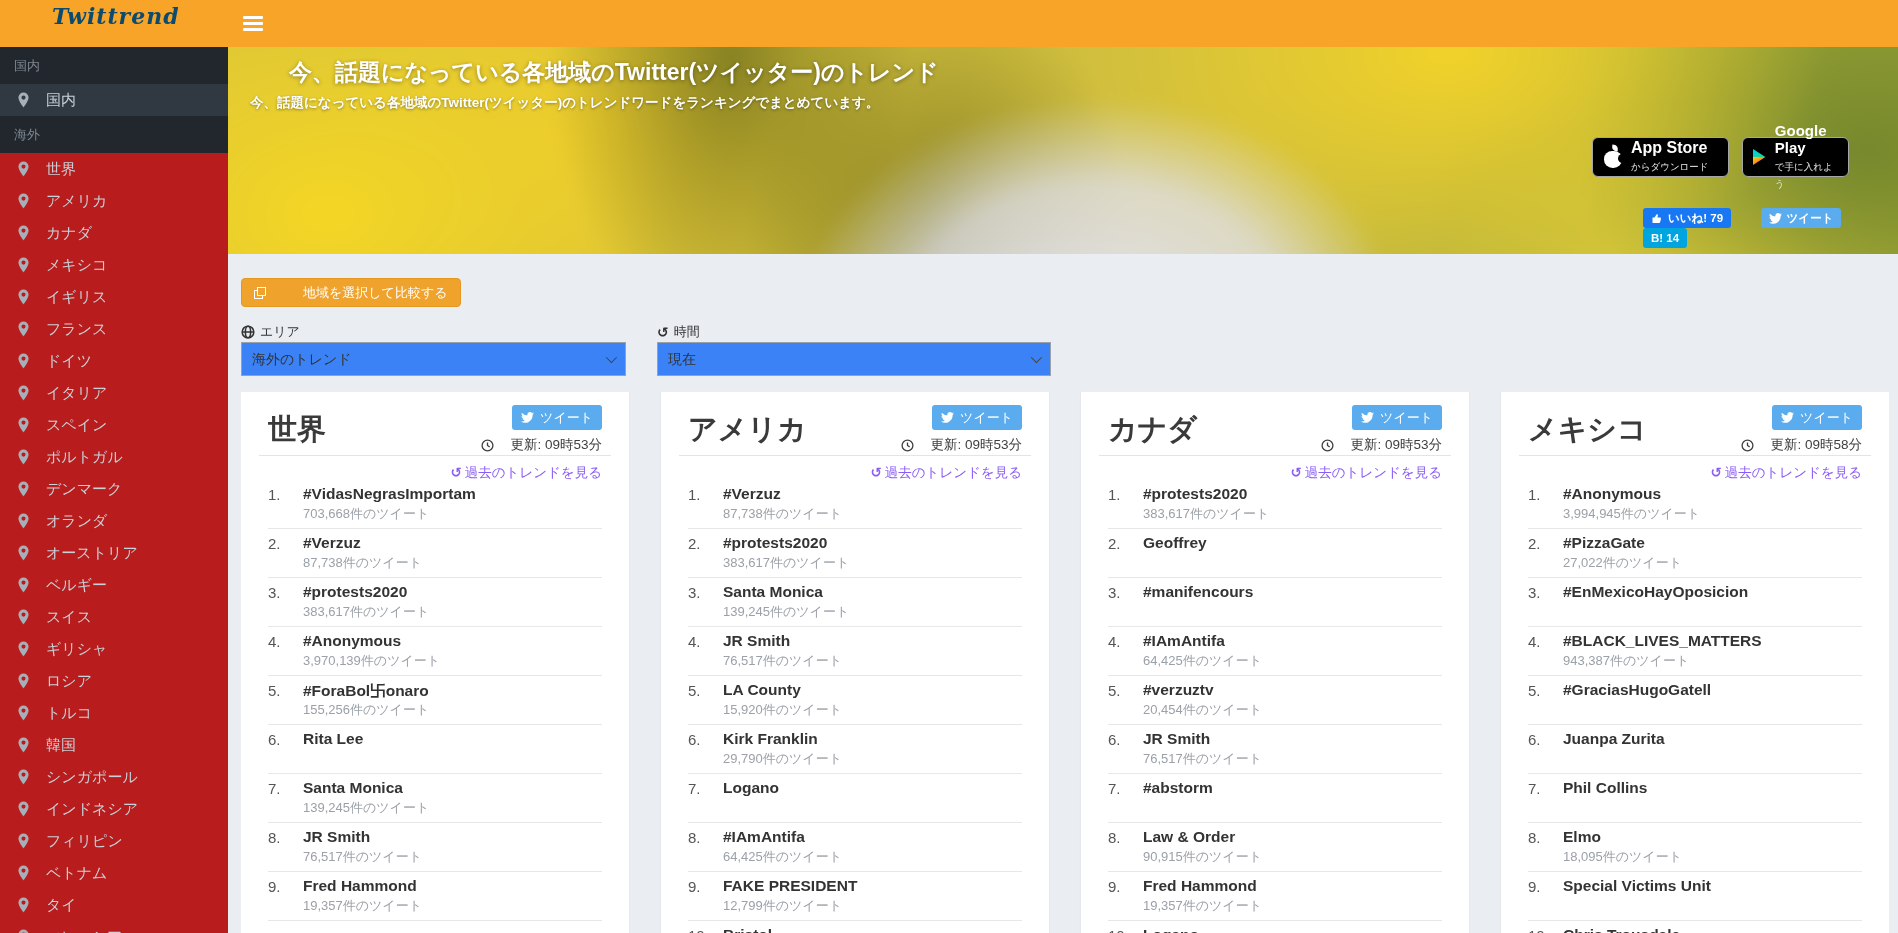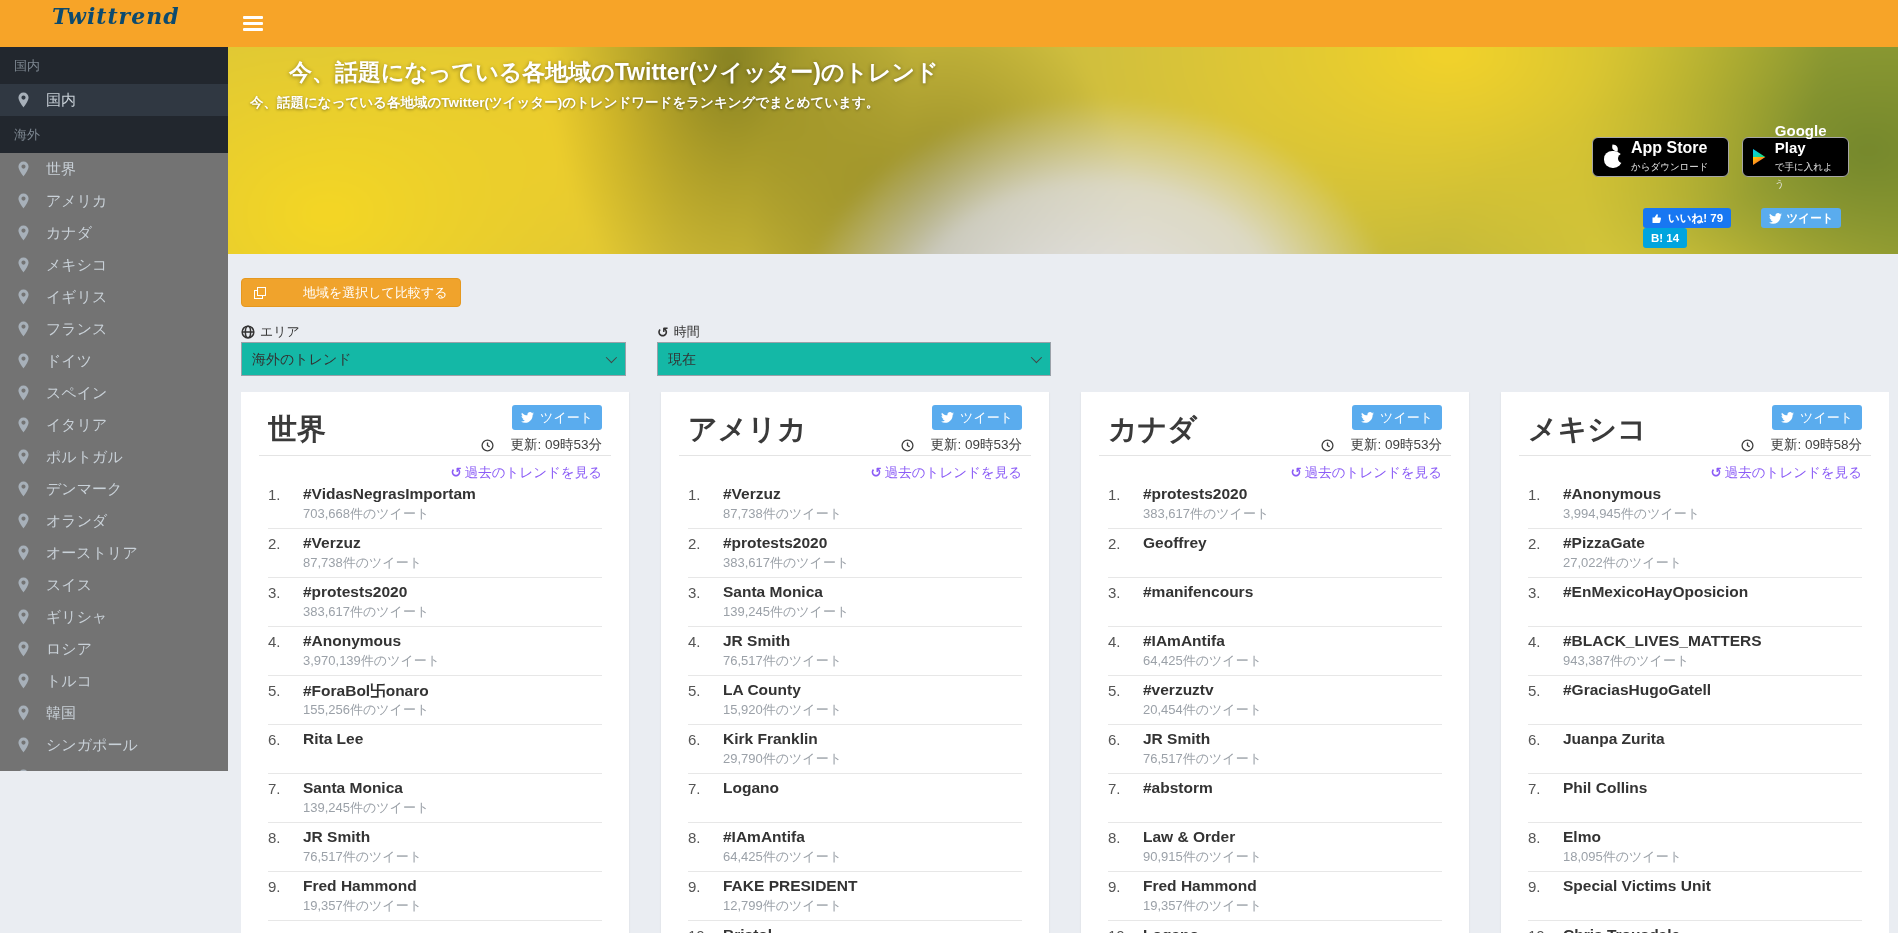--- a/index.html
+++ b/index.html
@@ -6,21 +6,21 @@
   html,body { width:1898px; height:933px; overflow:hidden; }
   body { font-family:"Liberation Sans","DejaVu Sans",sans-serif; background:#EAEDF2; position:relative; }
 
   
   .header { position:absolute; top:0; left:0; width:1898px; height:47px; background:#F7A428; z-index:40; }
   .logo { position:absolute; left:52px; top:3px; font-family:"DejaVu Serif",serif; font-style:italic; font-weight:bold; font-size:22px; color:#0c4a6e; letter-spacing:1px; cursor:pointer; }
   .hamburger { position:absolute; left:243px; top:16px; width:20px; height:15px; cursor:pointer; }
   .hamburger span { display:block; width:20px; height:3px; background:#fff; border-radius:1px; margin-bottom:3px; }
 
   
-  .sidebar { position:absolute; top:47px; left:0; width:228px; height:724px; background:#737373; z-index:30; overflow:hidden; }
+  .sidebar { position:absolute; top:47px; left:0; width:228px; height:886px; background:#b91c1c; z-index:30; overflow:hidden; }
   .side-section-label { height:37px; line-height:37px; padding-left:14px; background:#22272E; color:#7E8892; font-size:13px; }
   .side-item { height:32px; display:flex; align-items:center; padding-left:17px; color:#C9D1D8; font-size:15px; cursor:pointer; }
   .side-item.active { background:#303842; }
   .side-item .pin { width:13px; height:16px; margin-right:16px; flex:0 0 13px; }
 
   
   .hero { position:absolute; left:228px; top:47px; width:1670px; height:207px; overflow:hidden; }
   .hero-bg { position:absolute; inset:-40px;
     background:
       radial-gradient(ellipse 420px 320px at 52% 112%, rgba(228,228,242,.95) 0%, rgba(225,226,240,.75) 45%, rgba(225,226,240,0) 72%),
@@ -56,21 +56,21 @@
 
   
   .compare-btn { position:absolute; left:241px; top:278px; height:29px; background:#F0A32C; border:1px solid #E5981F; border-radius:4px; color:#fff; font-size:13px; display:flex; align-items:center; padding:0 12px; cursor:pointer;gap:30px; }
   .compare-icon { position:relative; width:12px; height:12px; margin-right:7px; }
   .compare-icon i { position:absolute; width:9px; height:9px; border:1.5px solid #fff; display:block; }
   .compare-icon i:first-child { left:0; bottom:0; }
   .compare-icon i:last-child  { right:0; top:0; background:#F0A32C; }
 
   .filter-label { position:absolute; top:323px; font-size:13px; color:#333; display:flex; align-items:center; gap:5px; }
   .filter-label svg { display:block; }
-  .sel-wrap { position:absolute; top:342px; height:34px; background:#14b8a6; border:1px solid #9AA1A9; }
+  .sel-wrap { position:absolute; top:342px; height:34px; background:#3b82f6; border:1px solid #9AA1A9; }
   .sel-wrap select { appearance:none; -webkit-appearance:none; width:100%; height:100%; border:0; background:transparent; font-size:14px; color:#333; padding:0 30px 0 10px; font-family:inherit; }
   .sel-wrap .chev { position:absolute; right:11px; top:12px; width:8px; height:8px; border-right:1.6px solid #444; border-bottom:1.6px solid #444; transform:rotate(45deg) translateY(-2px); pointer-events:none; }
   .area-label { left:241px; } .time-label { left:657px; }
   .area-sel { left:241px; width:385px; } .time-sel { left:657px; width:394px; }
 
   
   .cards { position:absolute; left:241px; top:392px; width:1648px; height:541px; display:flex; gap:32px; overflow:hidden; }
   .card { width:388px; flex:0 0 388px; height:600px; background:#fff; box-shadow:0 1px 2px rgba(0,0,0,.08); position:relative; }
   .card-title { position:absolute; left:27px; top:18px; font-size:29px; color:#3A3A3A; }
   .tweet-btn { position:absolute; right:27px; top:13px; height:25px; background:#5AACEE; border-radius:3px; color:#fff; font-size:13px; display:flex; align-items:center; padding:0 9px; cursor:pointer; }
@@ -162,34 +162,34 @@
             <svg class="pin" viewBox="0 0 24 30">
             <path fill="#A7B0B9" d="M12 1a9.5 9.5 0 0 0-9.5 9.5C2.5 17.5 12 29 12 29s9.5-11.5 9.5-18.5A9.5 9.5 0 0 0 12 1zm0 13.4a3.9 3.9 0 1 1 0-7.8 3.9 3.9 0 0 1 0 7.8z"></path>
           </svg>
             <span>ドイツ</span>
           </div>
 
           <div class="side-item">
             <svg class="pin" viewBox="0 0 24 30">
             <path fill="#A7B0B9" d="M12 1a9.5 9.5 0 0 0-9.5 9.5C2.5 17.5 12 29 12 29s9.5-11.5 9.5-18.5A9.5 9.5 0 0 0 12 1zm0 13.4a3.9 3.9 0 1 1 0-7.8 3.9 3.9 0 0 1 0 7.8z"></path>
           </svg>
+            <span>イタリア</span>
+          </div>
+
+          <div class="side-item">
+            <svg class="pin" viewBox="0 0 24 30">
+            <path fill="#A7B0B9" d="M12 1a9.5 9.5 0 0 0-9.5 9.5C2.5 17.5 12 29 12 29s9.5-11.5 9.5-18.5A9.5 9.5 0 0 0 12 1zm0 13.4a3.9 3.9 0 1 1 0-7.8 3.9 3.9 0 0 1 0 7.8z"></path>
+          </svg>
             <span>スペイン</span>
           </div>
 
           <div class="side-item">
             <svg class="pin" viewBox="0 0 24 30">
             <path fill="#A7B0B9" d="M12 1a9.5 9.5 0 0 0-9.5 9.5C2.5 17.5 12 29 12 29s9.5-11.5 9.5-18.5A9.5 9.5 0 0 0 12 1zm0 13.4a3.9 3.9 0 1 1 0-7.8 3.9 3.9 0 0 1 0 7.8z"></path>
           </svg>
-            <span>イタリア</span>
-          </div>
-
-          <div class="side-item">
-            <svg class="pin" viewBox="0 0 24 30">
-            <path fill="#A7B0B9" d="M12 1a9.5 9.5 0 0 0-9.5 9.5C2.5 17.5 12 29 12 29s9.5-11.5 9.5-18.5A9.5 9.5 0 0 0 12 1zm0 13.4a3.9 3.9 0 1 1 0-7.8 3.9 3.9 0 0 1 0 7.8z"></path>
-          </svg>
             <span>ポルトガル</span>
           </div>
 
           <div class="side-item">
             <svg class="pin" viewBox="0 0 24 30">
             <path fill="#A7B0B9" d="M12 1a9.5 9.5 0 0 0-9.5 9.5C2.5 17.5 12 29 12 29s9.5-11.5 9.5-18.5A9.5 9.5 0 0 0 12 1zm0 13.4a3.9 3.9 0 1 1 0-7.8 3.9 3.9 0 0 1 0 7.8z"></path>
           </svg>
             <span>デンマーク</span>
           </div>
 
@@ -200,20 +200,26 @@
             <span>オランダ</span>
           </div>
 
           <div class="side-item">
             <svg class="pin" viewBox="0 0 24 30">
             <path fill="#A7B0B9" d="M12 1a9.5 9.5 0 0 0-9.5 9.5C2.5 17.5 12 29 12 29s9.5-11.5 9.5-18.5A9.5 9.5 0 0 0 12 1zm0 13.4a3.9 3.9 0 1 1 0-7.8 3.9 3.9 0 0 1 0 7.8z"></path>
           </svg>
             <span>オーストリア</span>
           </div>
 
+          <div class="side-item">
+            <svg class="pin" viewBox="0 0 24 30">
+            <path fill="#A7B0B9" d="M12 1a9.5 9.5 0 0 0-9.5 9.5C2.5 17.5 12 29 12 29s9.5-11.5 9.5-18.5A9.5 9.5 0 0 0 12 1zm0 13.4a3.9 3.9 0 1 1 0-7.8 3.9 3.9 0 0 1 0 7.8z"></path>
+          </svg>
+            <span>ベルギー</span>
+          </div>
 
           <div class="side-item">
             <svg class="pin" viewBox="0 0 24 30">
             <path fill="#A7B0B9" d="M12 1a9.5 9.5 0 0 0-9.5 9.5C2.5 17.5 12 29 12 29s9.5-11.5 9.5-18.5A9.5 9.5 0 0 0 12 1zm0 13.4a3.9 3.9 0 1 1 0-7.8 3.9 3.9 0 0 1 0 7.8z"></path>
           </svg>
             <span>スイス</span>
           </div>
 
           <div class="side-item">
             <svg class="pin" viewBox="0 0 24 30">

